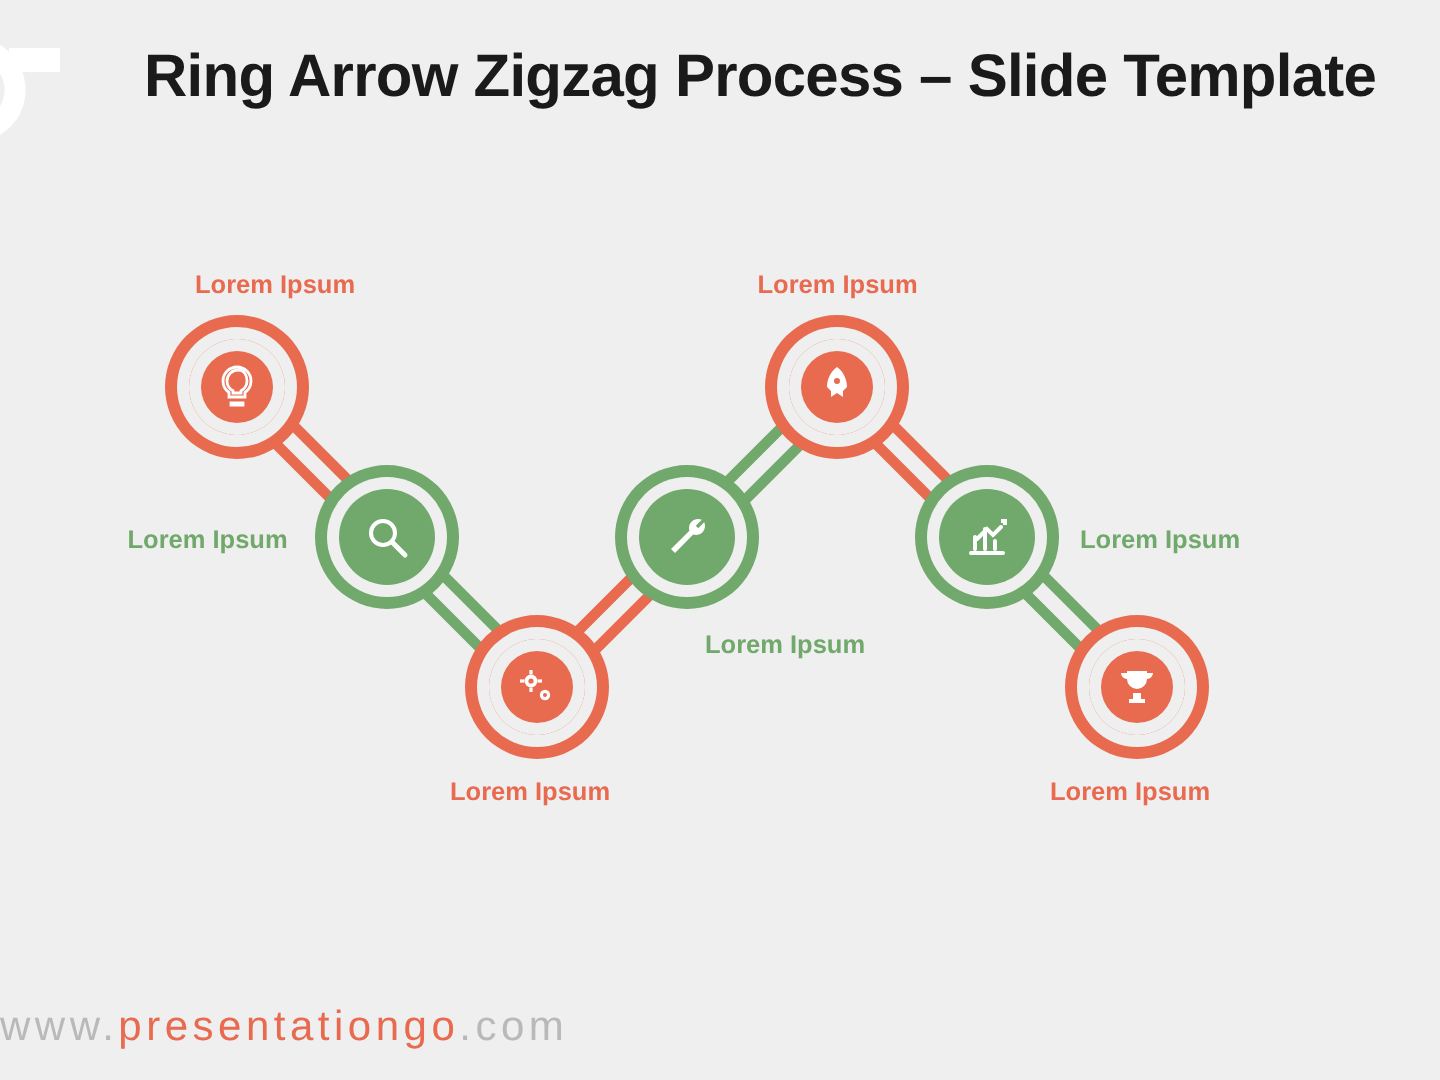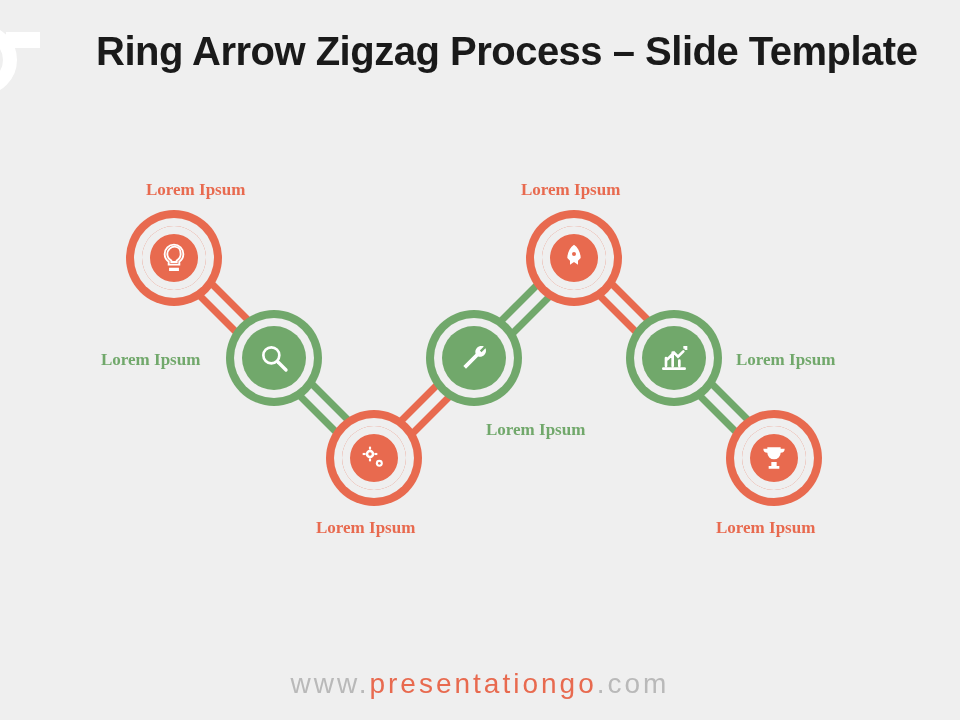--- a/index.html
+++ b/index.html
@@ -23,25 +23,24 @@
     left: 96px;
     top: 28px;
     font-size: 40px;
     font-weight: 700;
     color: #1a1a1a;
     line-height: 1.15;
     letter-spacing: -0.5px;
   }
   .canvas {
     position: absolute;
-    left: 16px;
+    left: 0;
     top: 150px;
     width: 768px;
     height: 470px;
-    font-family: Liberation Serif, serif;
   }
   .node {
     position: absolute;
     width: 96px;
     height: 96px;
     border-radius: 50%;
     display: flex;
     align-items: center;
     justify-content: center;
   }
@@ -70,21 +69,21 @@
     font-size: 17px;
     font-weight: 700;
     white-space: nowrap;
   }
   .label.orange-text { color: #e86a4f; }
   .label.green-text { color: #71a86b; }
   .footer {
     position: absolute;
     bottom: 20px;
     width: 100%;
-    text-align: center;
+    text-align: left;
     font-size: 28px;
     letter-spacing: 3px;
     font-weight: 300;
     color: #b9b9b9;
   }
   .footer .accent { color: #e86a4f; }
 </style>
 </head>
 <body>
 

